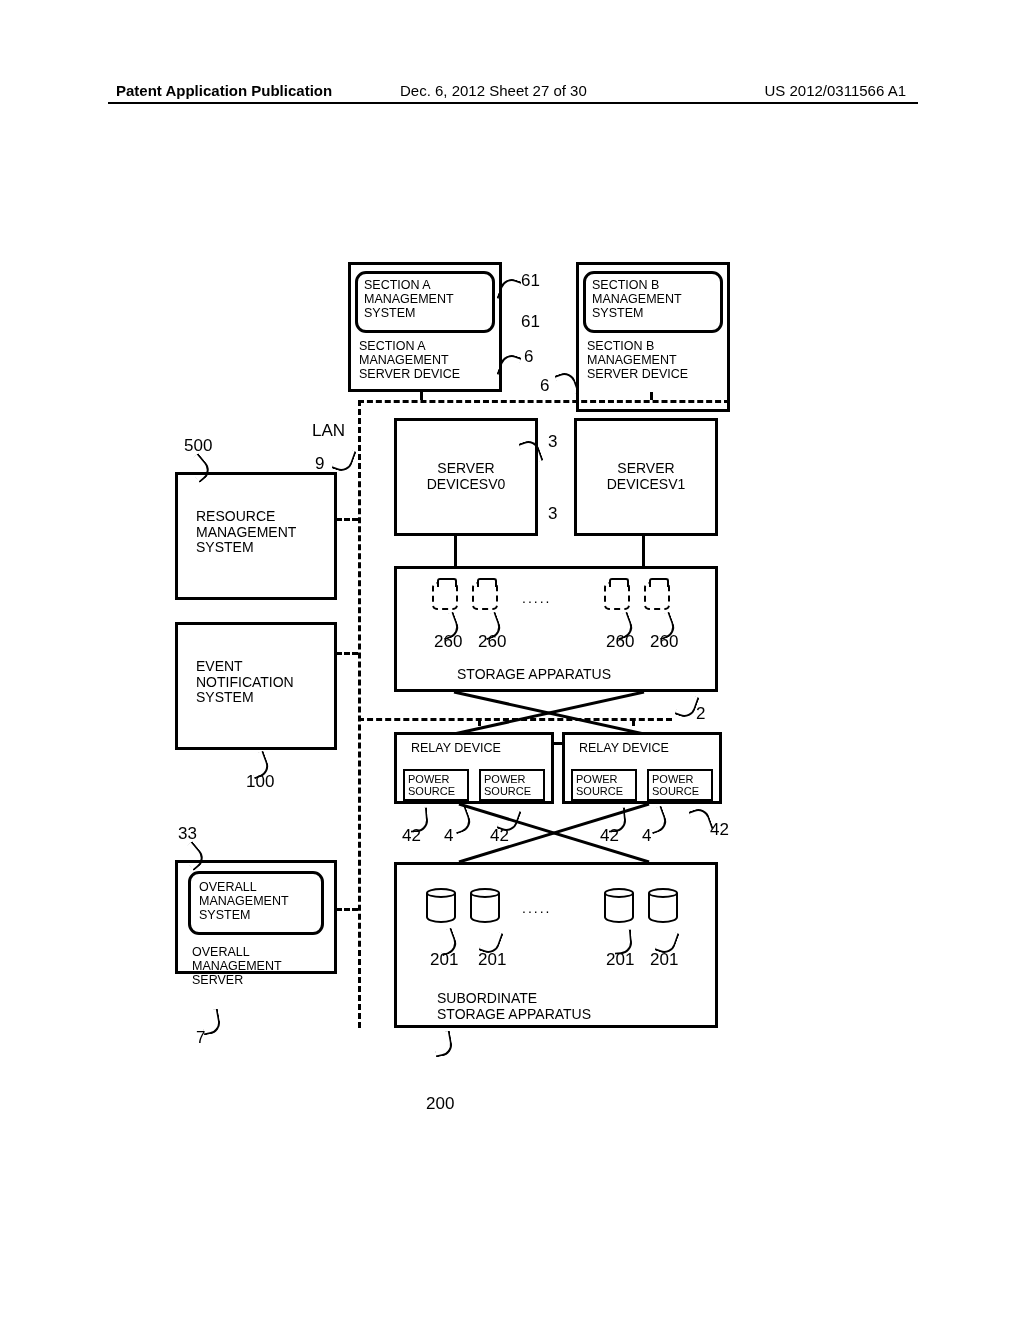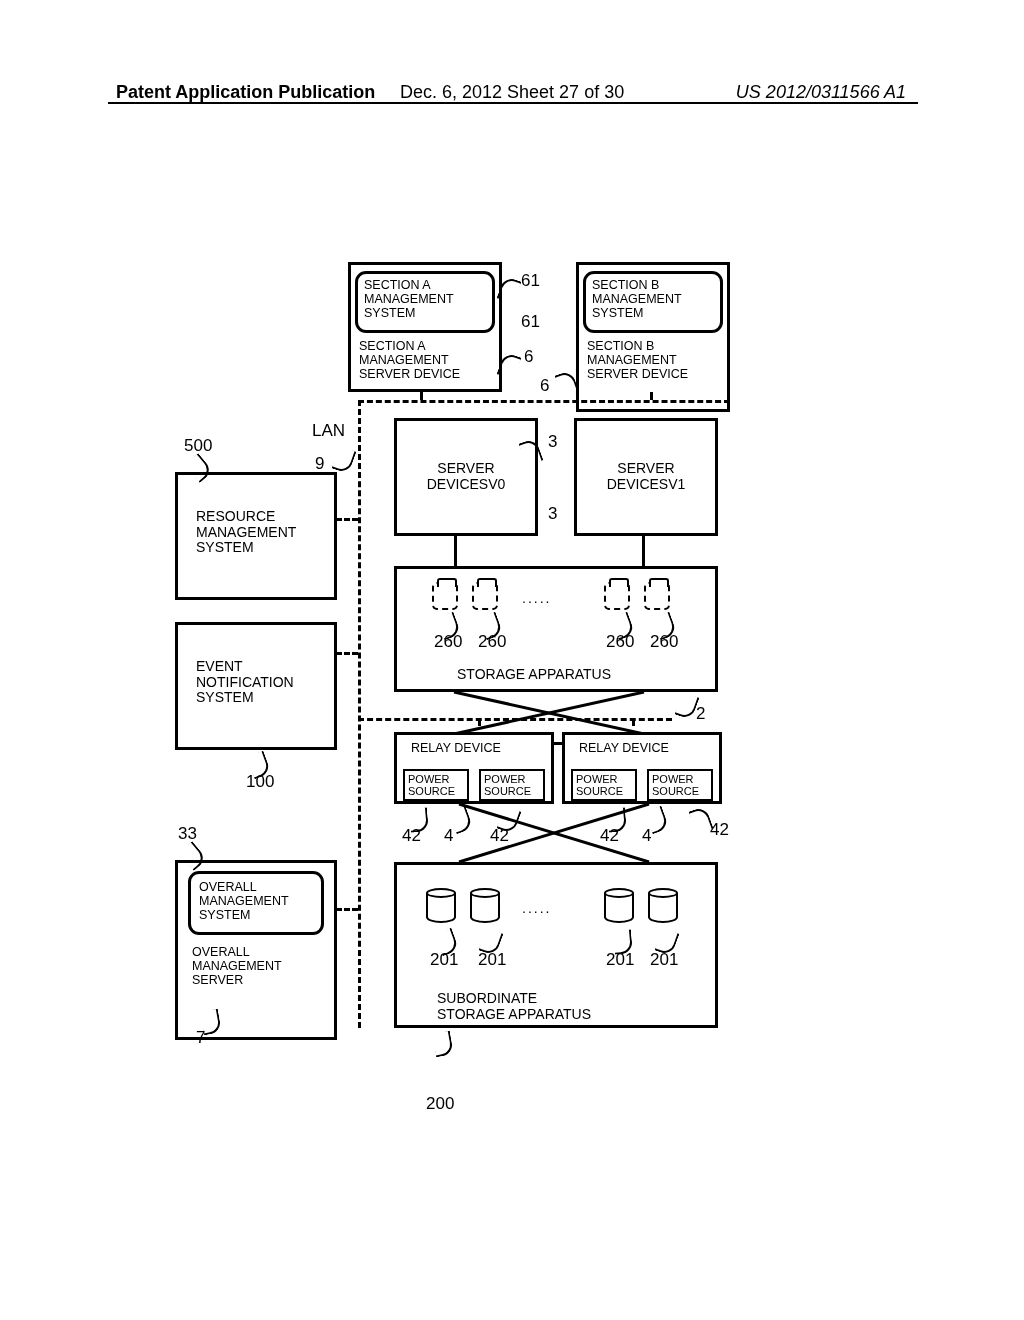--- a/index.html
+++ b/index.html
@@ -14,35 +14,34 @@
     width: 1024px;
     height: 1320px;
     background: #fff;
   }
   .header {
     position: absolute;
     top: 82px;
     left: 0;
     width: 100%;
     height: 24px;
-    font-size: 18px;
+    font-size: 15px;
   }
   .header-left {
     position: absolute;
     left: 116px;
     font-weight: bold;
   }
   .header-center {
     position: absolute;
     left: 400px;
   }
   .header-right {
     position: absolute;
     right: 118px;
-    font-style: italic;
   }
   .header-rule {
     position: absolute;
     top: 102px;
     left: 108px;
     width: 810px;
     border-top: 2px solid #000;
   }
   .fig-title {
     position: absolute;
@@ -310,21 +309,21 @@
   <div class="leader" style="left:648px; top:808px; transform:rotate(160deg);"></div>
   <div class="ref" style="left:642px; top:826px;">4</div>
   <div class="leader flip" style="left:692px; top:808px;"></div>
   <div class="ref" style="left:710px; top:820px;">42</div>
 
   <svg style="position:absolute; left:394px; top:804px; width:324px; height:58px;">
     <line x1="65" y1="0" x2="255" y2="58" stroke="#000" stroke-width="3"></line>
     <line x1="255" y1="0" x2="65" y2="58" stroke="#000" stroke-width="3"></line>
   </svg>
 
-  <div class="box" style="left:175px; top:860px; width:162px; height:180px;">
+  <div class="box" style="left:175px; top:860px; width:162px; height:114px;">
     <div class="box rounded" style="left:10px; top:8px; width:136px; height:64px; padding:6px 8px;">
       <div class="label sm" style="white-space:pre-line;">OVERALL
 MANAGEMENT
 SYSTEM</div>
     </div>
     <div class="label sm" style="position:absolute; left:14px; top:82px; white-space:pre-line;">OVERALL
 MANAGEMENT
 SERVER</div>
   </div>
   <div class="ref" style="left:178px; top:824px;">33</div>

